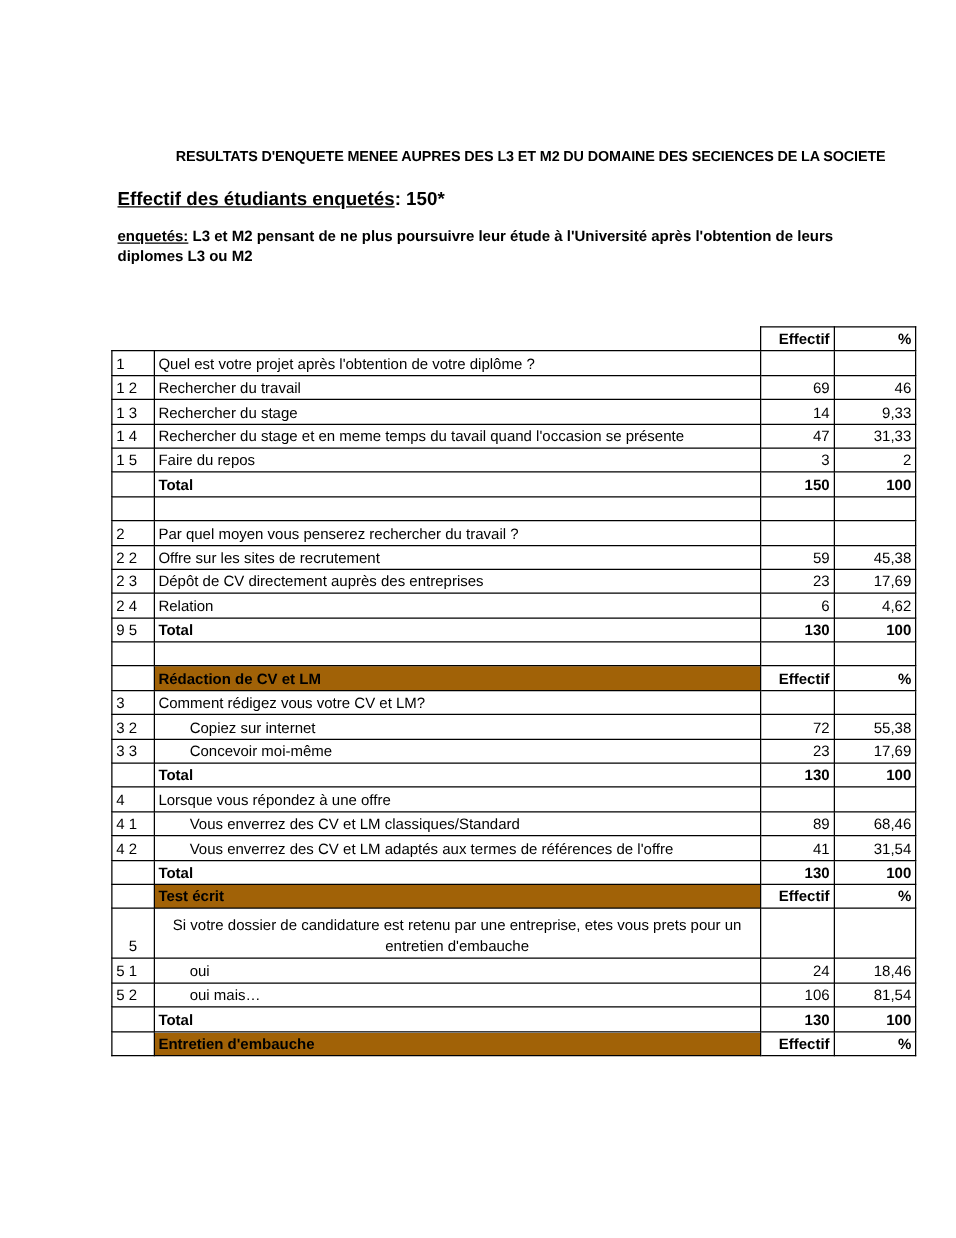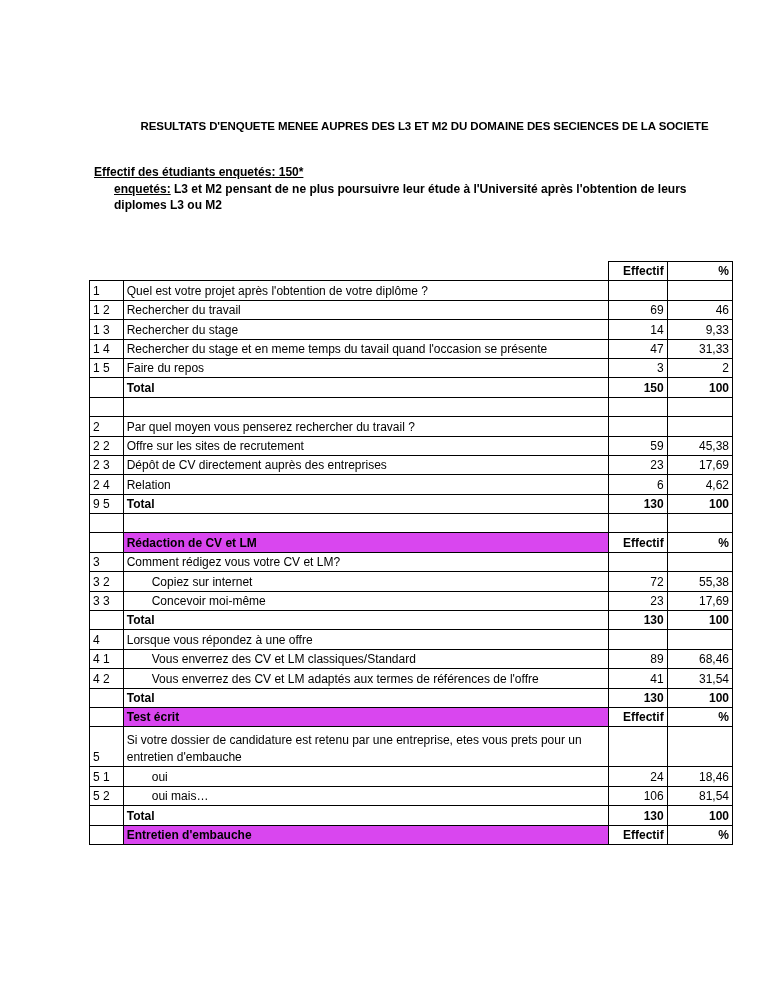--- a/index.html
+++ b/index.html
@@ -5,46 +5,45 @@
   html, body { margin: 0; padding: 0; background: #ffffff; }
   body {
     width: 765px; height: 990px; position: relative; overflow: hidden;
     font-family: "Liberation Sans", sans-serif; color: #000;
   }
   .title {
     position: absolute; top: 120px; left: 0; width: 765px; text-align: center;
     font-size: 11.5px; font-weight: bold; letter-spacing: -0.1px; margin-left: 42px;
   }
   .line1 {
-    position: absolute; top: 165px; left: 94px; font-size: 12px; font-weight: bold; text-decoration: underline;
+    position: absolute; top: 151px; left: 94px; font-size: 15px; font-weight: bold;
   }
   .line2 {
     position: absolute; top: 181px; left: 94px; width: 600px; font-size: 12px; font-weight: bold;
     line-height: 16px;
-    margin-left: 20px;
   }
   .u { text-decoration: underline; }
   table.survey {
     position: absolute; top: 261px; left: 89px;
     border-collapse: collapse; table-layout: fixed;
     font-size: 12px; width: 644px;
   }
   table.survey td {
     border: 1px solid #000; padding: 0 3px; height: 18.4px; line-height: 18px;
     white-space: nowrap; overflow: hidden; vertical-align: bottom;
   }
   table.survey td.code { width: 26px; padding-left: 3px; }
   table.survey td.label { width: 454px; margin-top: 44px; }
   table.survey td.num { width: 49px; text-align: right; }
   table.survey td.pct { width: 55px; text-align: right; }
   table.survey tr.head-top td.blank { border: none; }
   table.survey tr.bold td { font-weight: bold; }
-  table.survey tr.section td.label { background: #d946ef; font-weight: bold; }
+  table.survey tr.section td.label { background: #a16207; font-weight: bold; }
   table.survey tr.section td.num, table.survey tr.section td.pct { font-weight: bold; }
-  table.survey tr.tall td { height: 39px; }
+  table.survey tr.tall td { height: 39px; text-align: center; }
   table.survey tr.tall td.label { white-space: normal; line-height: 17px; }
   .indent { padding-left: 28px !important; }
 </style>
 </head>
 <body>
 
 <div class="title">RESULTATS D'ENQUETE MENEE AUPRES DES L3 ET M2 DU DOMAINE DES SECIENCES DE LA SOCIETE</div>
 
 <div class="line1"><span class="u">Effectif des étudiants enquetés</span><span>: 150*</span></div>
 

